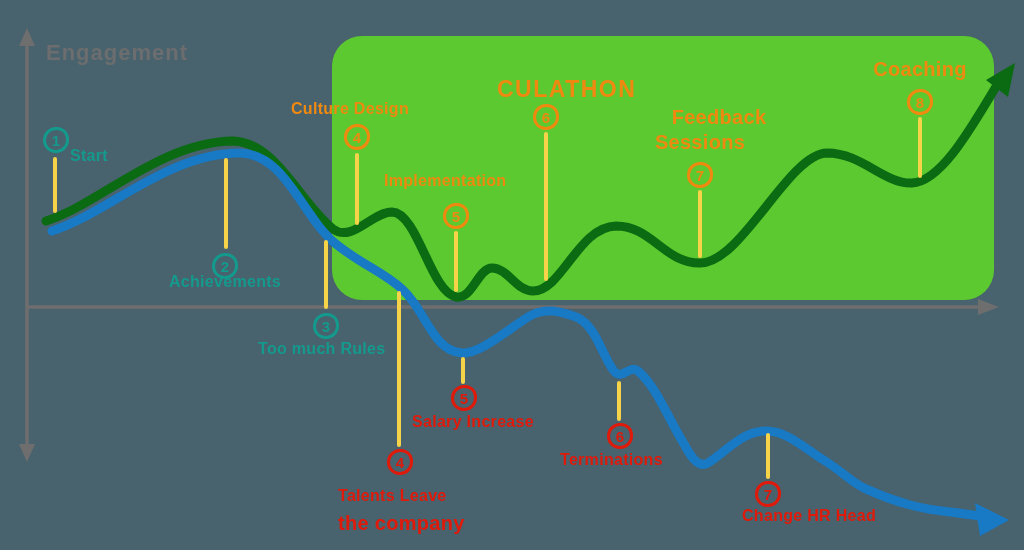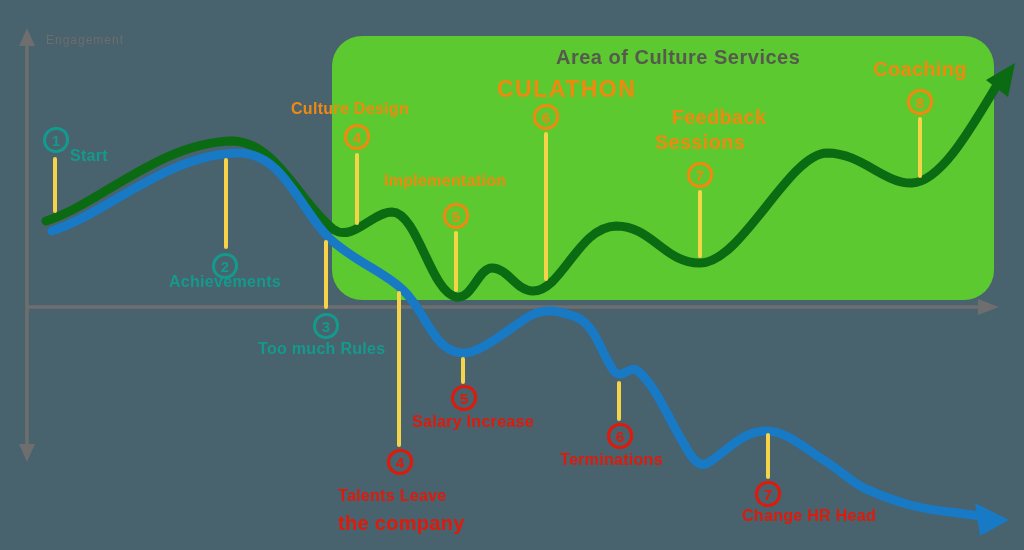--- a/index.html
+++ b/index.html
@@ -41,36 +41,35 @@
   .mcircle.teal{border:3px solid var(--marker-teal);color:var(--marker-teal);}
   .mcircle.orange{border:3px solid var(--marker-orange);color:var(--marker-orange);}
   .mcircle.red{border:3px solid var(--marker-red);color:var(--marker-red);}
   .mlabel{position:absolute;font-weight:bold;white-space:nowrap;font-size:16px;letter-spacing:.3px;}
   .mlabel.teal{color:var(--marker-teal);}
   .mlabel.orange{color:var(--marker-orange);}
   .mlabel.red{color:var(--marker-red);}
   .mlabel.center{text-align:center;}
   .caps{font-size:23px;letter-spacing:1.5px;}
   .engagement-label{
-    position:absolute;left:46px;top:33px;color:var(--axis-gray);
-    font-size:12px;font-weight:normal;letter-spacing:1px;opacity:.95;
+    position:absolute;left:46px;top:40px;color:var(--axis-gray);
+    font-size:22px;font-weight:bold;letter-spacing:1px;opacity:.95;
   }
   .area-title{
     position:absolute;left:556px;top:46px;color:var(--area-label-gray);
     font-size:20px;font-weight:bold;letter-spacing:.5px;
   }
 </style>
 </head>
 <body>
 
 <div class="stage">
 
   <div class="green-area"></div>
 
-  <div class="area-title">Area of Culture Services</div>
 
   <div class="engagement-label">Engagement</div>
 
   <svg class="curves-layer" viewBox="0 0 1024 550" xmlns="http://www.w3.org/2000/svg">
 
     <line class="axis" x1="27" y1="44" x2="27" y2="450"></line>
     <polygon class="axis-head" points="27,28 19,46 35,46"></polygon>
     <polygon class="axis-head" points="27,462 19,444 35,444"></polygon>
     <line class="axis" x1="27" y1="307" x2="980" y2="307"></line>
     <polygon class="axis-head" points="999,307 978,299 978,315"></polygon>

